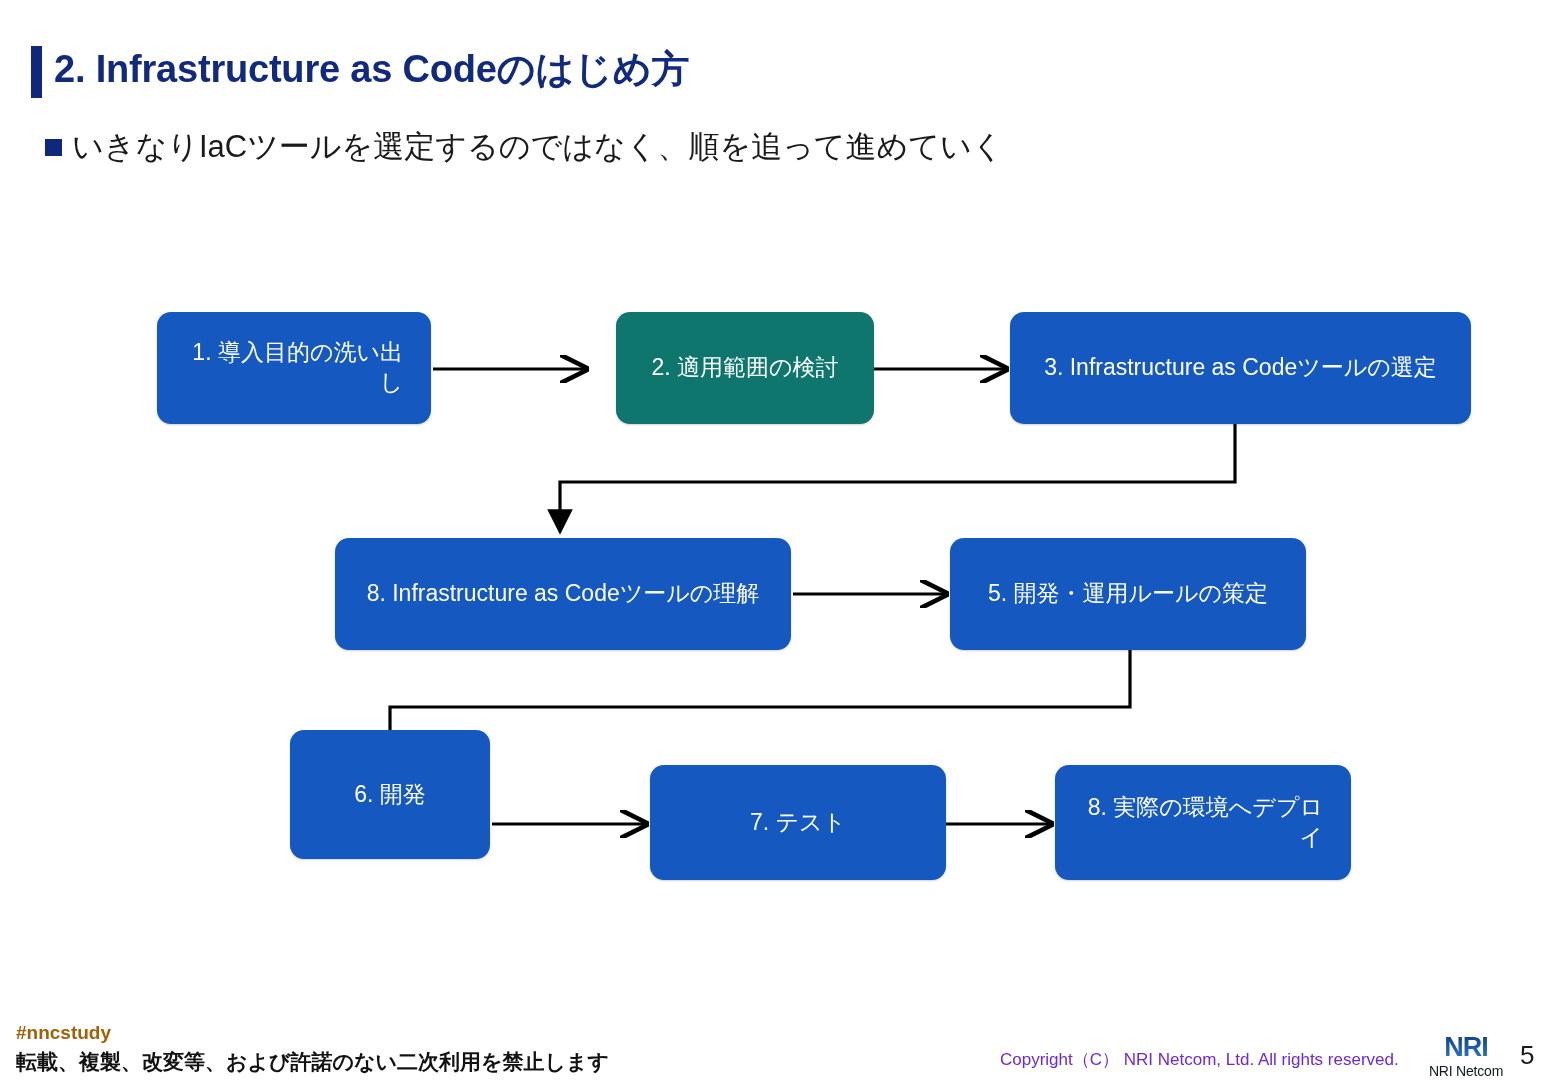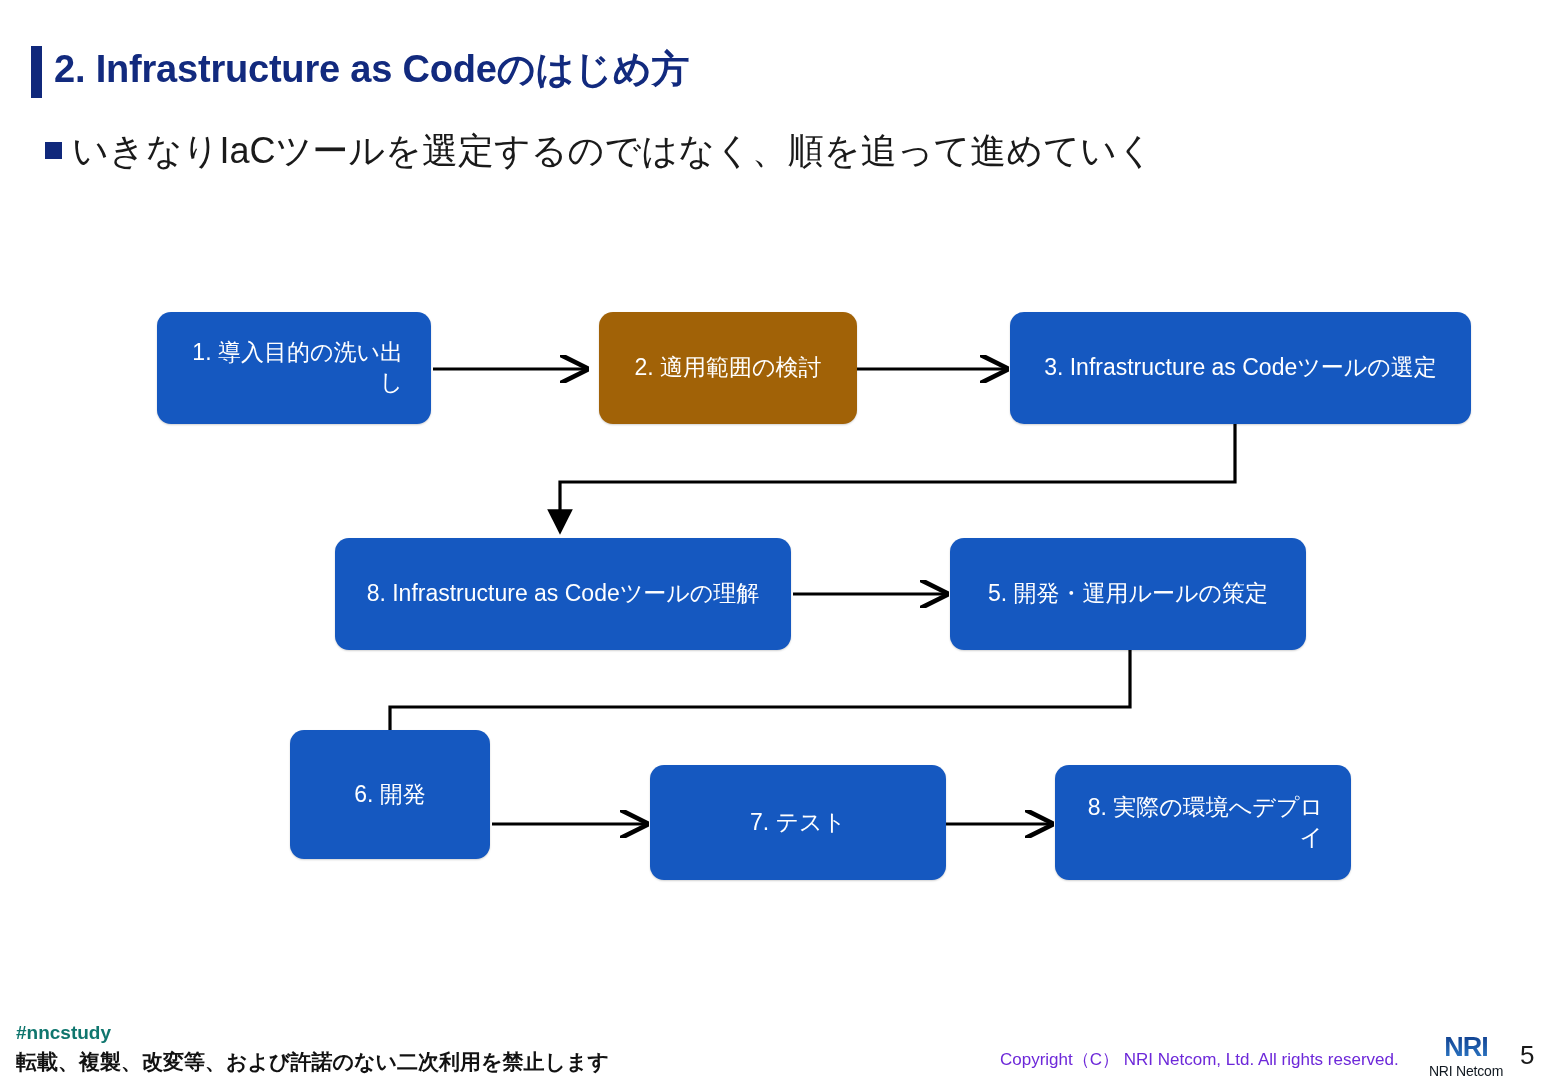--- a/index.html
+++ b/index.html
@@ -49,21 +49,21 @@
     align-items: center;
     gap: 10px;
   }
   #subtitle-bullet {
     width: 17px;
     height: 17px;
     background: #10287B;
     flex: none;
   }
   #subtitle-text {
-    font-size: 36px;
+    font-size: 31px;
     color: #1a1a1a;
     white-space: nowrap;
     line-height: 1.25;
   }
 
   
   #flow {
     position: absolute;
     left: 0;
     top: 0;
@@ -94,21 +94,21 @@
     box-shadow: 0 1px 2px rgba(0,0,0,0.18);
   }
 
   
   #footer-hashtag {
     position: absolute;
     left: 16px;
     top: 1022px;
     font-size: 19px;
     font-weight: bold;
-    color: #0f766e;
+    color: #a16207;
     white-space: nowrap;
   }
   #footer-notice {
     position: absolute;
     left: 16px;
     top: 1048px;
     font-size: 21px;
     font-weight: bold;
     color: #121212;
     white-space: nowrap;
@@ -191,21 +191,21 @@
       <line x1="793" y1="594" x2="946" y2="594" stroke="#000000" stroke-width="3.2" marker-end="url(#arrowOpen)"></line>
 
       <path d="M 1130 650 L 1130 707 L 390 707 L 390 758" fill="none" stroke="#000000" stroke-width="3.2" marker-end="url(#arrowSolid)"></path>
 
       <line x1="492" y1="824" x2="646" y2="824" stroke="#000000" stroke-width="3.2" marker-end="url(#arrowOpen)"></line>
 
       <line x1="898" y1="824" x2="1051" y2="824" stroke="#000000" stroke-width="3.2" marker-end="url(#arrowOpen)"></line>
     </svg>
 
     <div class="flow-node" style="left: 157px; top: 312px; width: 274px; height: 112px; background: rgb(21, 88, 192);">1. 導入目的の洗い出し</div>
-    <div class="flow-node" style="left: 599px; top: 312px; width: 258px; height: 112px; background: #a16207;">2. 適用範囲の検討</div>
+    <div class="flow-node" style="left: 616px; top: 312px; width: 258px; height: 112px; background: #0f766e;">2. 適用範囲の検討</div>
     <div class="flow-node" style="left: 1010px; top: 312px; width: 461px; height: 112px; background: rgb(21, 88, 192);">3. Infrastructure as Codeツールの選定</div>
     <div class="flow-node" style="left: 335px; top: 538px; width: 456px; height: 112px; background: rgb(21, 88, 192);">8. Infrastructure as Codeツールの理解</div>
     <div class="flow-node" style="left: 950px; top: 538px; width: 356px; height: 112px; background: rgb(21, 88, 192);">5. 開発・運用ルールの策定</div>
     <div class="flow-node" style="left: 290px; top: 730px; width: 200px; height: 129px; background: rgb(21, 88, 192);">6. 開発</div>
     <div class="flow-node" style="left: 650px; top: 765px; width: 296px; height: 115px; background: rgb(21, 88, 192);">7. テスト</div>
     <div class="flow-node" style="left: 1055px; top: 765px; width: 296px; height: 115px; background: rgb(21, 88, 192);">8. 実際の環境へデプロイ</div>
   </div>
 
   <div id="footer-hashtag">#nncstudy</div>
   <div id="footer-notice">転載、複製、改変等、および許諾のない二次利用を禁止します</div>

